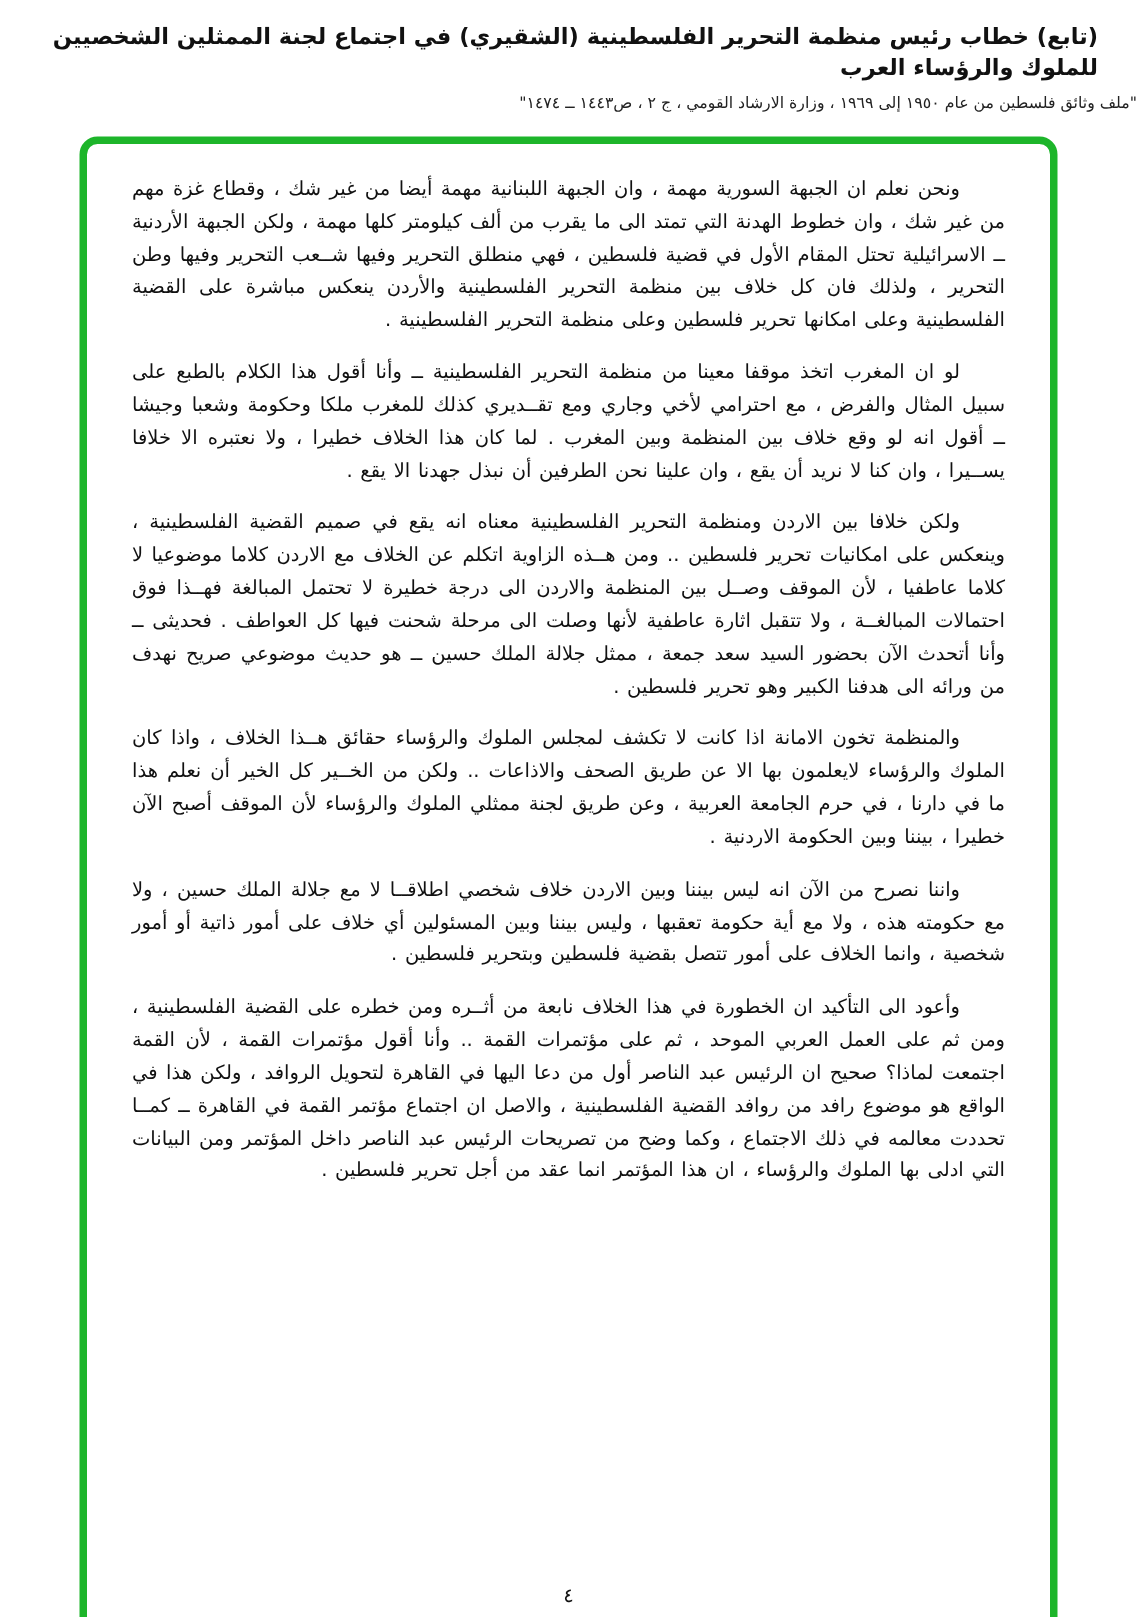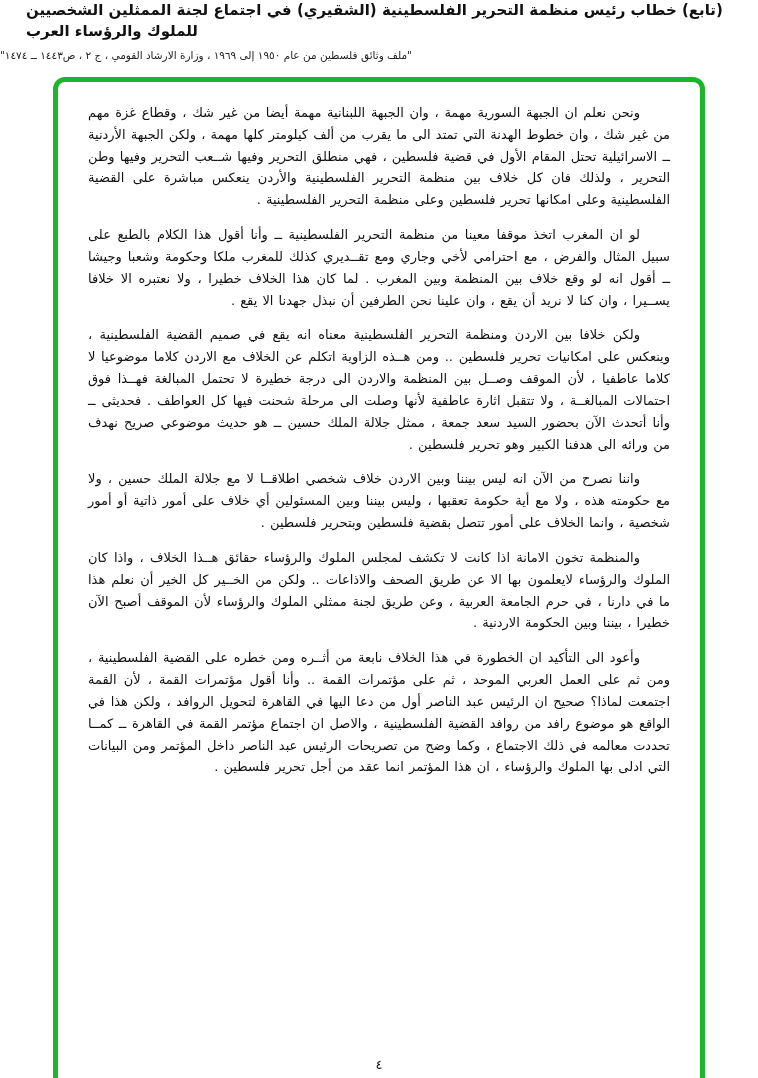--- a/index.html
+++ b/index.html
@@ -10,21 +10,22 @@
   body {
     width: 758px;
     height: 1078px;
     position: relative;
     font-family: "DejaVu Sans", sans-serif;
     direction: rtl;
     color: #111111;
     overflow: hidden;
   }
   .doc-header {
-    text-align: left;
+    padding-top: 14px;
+    text-align: right;
   }
   .doc-title {
     font-size: 15px;
     font-weight: bold;
     margin: 0 26px;
     line-height: 1.4;
     letter-spacing: 0;
   }
   .doc-source {
     font-size: 10.5px;
@@ -70,19 +71,19 @@
 <div class="doc-header">
   <h1 class="doc-title">(تابع) خطاب رئيس منظمة التحرير الفلسطينية (الشقيري) في اجتماع لجنة الممثلين الشخصيين للملوك والرؤساء العرب</h1>
   <div class="doc-source">"ملف وثائق فلسطين من عام ١٩٥٠ إلى ١٩٦٩ ، وزارة الارشاد القومي ، ج ٢ ، ص١٤٤٣ ــ ١٤٧٤"</div>
 </div>
 
 <div class="text-frame" style="border-color: rgb(29, 181, 42);">
   <div class="doc-body">
     <p>ونحن نعلم ان الجبهة السورية مهمة ، وان الجبهة اللبنانية مهمة أيضا من غير شك ، وقطاع غزة مهم من غير شك ، وان خطوط الهدنة التي تمتد الى ما يقرب من ألف كيلومتر كلها مهمة ، ولكن الجبهة الأردنية ــ الاسرائيلية تحتل المقام الأول في قضية فلسطين ، فهي منطلق التحرير وفيها شــعب التحرير وفيها وطن التحرير ، ولذلك فان كل خلاف بين منظمة التحرير الفلسطينية والأردن ينعكس مباشرة على القضية الفلسطينية وعلى امكانها تحرير فلسطين وعلى منظمة التحرير الفلسطينية .</p>
     <p>لو ان المغرب اتخذ موقفا معينا من منظمة التحرير الفلسطينية ــ وأنا أقول هذا الكلام بالطبع على سبيل المثال والفرض ، مع احترامي لأخي وجاري ومع تقــديري كذلك للمغرب ملكا وحكومة وشعبا وجيشا ــ أقول انه لو وقع خلاف بين المنظمة وبين المغرب . لما كان هذا الخلاف خطيرا ، ولا نعتبره الا خلافا يســيرا ، وان كنا لا نريد أن يقع ، وان علينا نحن الطرفين أن نبذل جهدنا الا يقع .</p>
     <p>ولكن خلافا بين الاردن ومنظمة التحرير الفلسطينية معناه انه يقع في صميم القضية الفلسطينية ، وينعكس على امكانيات تحرير فلسطين .. ومن هــذه الزاوية اتكلم عن الخلاف مع الاردن كلاما موضوعيا لا كلاما عاطفيا ، لأن الموقف وصــل بين المنظمة والاردن الى درجة خطيرة لا تحتمل المبالغة فهــذا فوق احتمالات المبالغــة ، ولا تتقبل اثارة عاطفية لأنها وصلت الى مرحلة شحنت فيها كل العواطف . فحديثى ــ وأنا أتحدث الآن بحضور السيد سعد جمعة ، ممثل جلالة الملك حسين ــ هو حديث موضوعي صريح نهدف من ورائه الى هدفنا الكبير وهو تحرير فلسطين .</p>
+    <p>والمنظمة تخون الامانة اذا كانت لا تكشف لمجلس الملوك والرؤساء حقائق هــذا الخلاف ، واذا كان الملوك والرؤساء لايعلمون بها الا عن طريق الصحف والاذاعات .. ولكن من الخــير كل الخير أن نعلم هذا ما في دارنا ، في حرم الجامعة العربية ، وعن طريق لجنة ممثلي الملوك والرؤساء لأن الموقف أصبح الآن خطيرا ، بيننا وبين الحكومة الاردنية .</p>
     <p>واننا نصرح من الآن انه ليس بيننا وبين الاردن خلاف شخصي اطلاقــا لا مع جلالة الملك حسين ، ولا مع حكومته هذه ، ولا مع أية حكومة تعقبها ، وليس بيننا وبين المسئولين أي خلاف على أمور ذاتية أو أمور شخصية ، وانما الخلاف على أمور تتصل بقضية فلسطين وبتحرير فلسطين .</p>
-    <p>والمنظمة تخون الامانة اذا كانت لا تكشف لمجلس الملوك والرؤساء حقائق هــذا الخلاف ، واذا كان الملوك والرؤساء لايعلمون بها الا عن طريق الصحف والاذاعات .. ولكن من الخــير كل الخير أن نعلم هذا ما في دارنا ، في حرم الجامعة العربية ، وعن طريق لجنة ممثلي الملوك والرؤساء لأن الموقف أصبح الآن خطيرا ، بيننا وبين الحكومة الاردنية .</p>
     <p>وأعود الى التأكيد ان الخطورة في هذا الخلاف نابعة من أثــره ومن خطره على القضية الفلسطينية ، ومن ثم على العمل العربي الموحد ، ثم على مؤتمرات القمة .. وأنا أقول مؤتمرات القمة ، لأن القمة اجتمعت لماذا؟ صحيح ان الرئيس عبد الناصر أول من دعا اليها في القاهرة لتحويل الروافد ، ولكن هذا في الواقع هو موضوع رافد من روافد القضية الفلسطينية ، والاصل ان اجتماع مؤتمر القمة في القاهرة ــ كمــا تحددت معالمه في ذلك الاجتماع ، وكما وضح من تصريحات الرئيس عبد الناصر داخل المؤتمر ومن البيانات التي ادلى بها الملوك والرؤساء ، ان هذا المؤتمر انما عقد من أجل تحرير فلسطين .</p>
   </div>
 </div>
 
 <div class="page-number">٤</div>
 
 </body></html>

